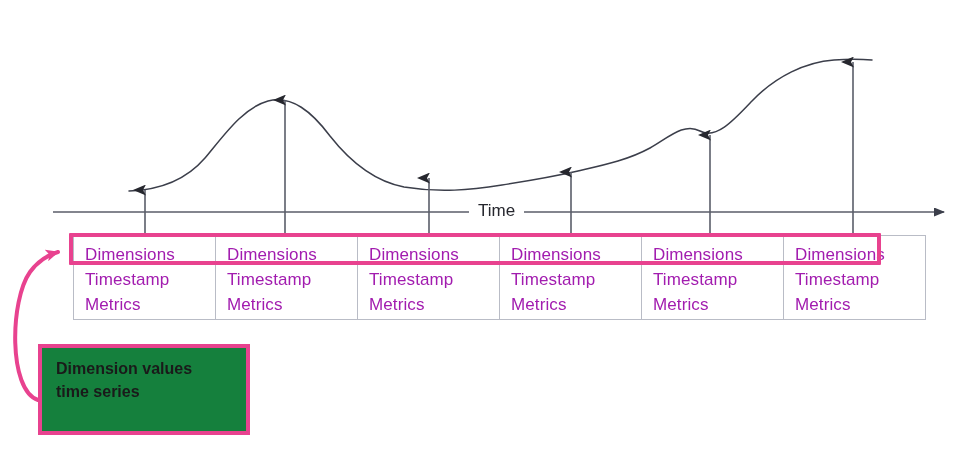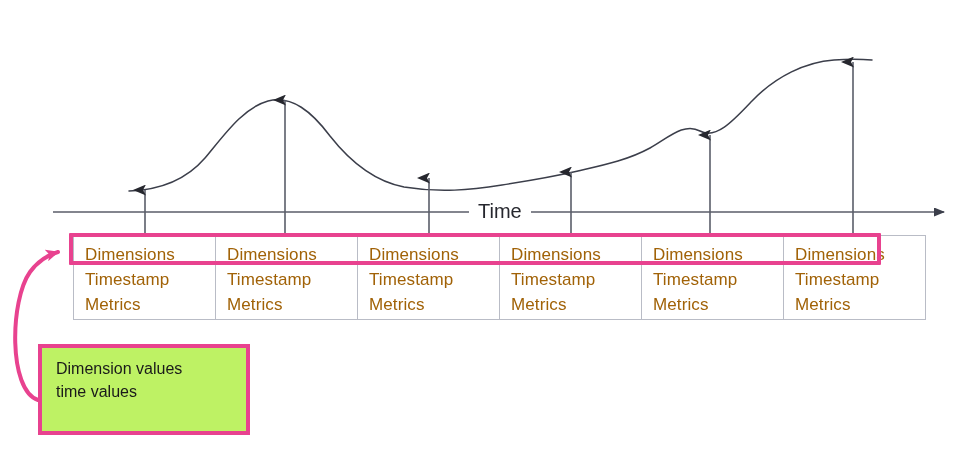--- a/index.html
+++ b/index.html
@@ -32,21 +32,21 @@
   .record-box {
     position: absolute;
     box-sizing: border-box;
     border: 1px solid #b9bcc6;
     background: #ffffff;
     padding: 6px 0 0 11px;
   }
   .record-line {
     font-size: 17px;
     line-height: 25px;
-    color: #a16207;
+    color: #a21caf;
     white-space: nowrap;
     letter-spacing: 0.1px;
   }
 
   
   #highlight-band {
     position: absolute;
     left: 69px;
     top: 233px;
     width: 812px;
@@ -59,36 +59,37 @@
 
   
   #callout-box {
     position: absolute;
     left: 38px;
     top: 344px;
     width: 212px;
     height: 91px;
     box-sizing: border-box;
     border: 4px solid #e8428f;
-    background: #bef264;
+    background: #15803d;
     padding: 9px 0 0 14px;
+    font-weight: bold;
   }
   .callout-line {
     font-size: 16px;
     line-height: 23px;
     color: #1a1a1a;
     white-space: nowrap;
   }
 
   
   #axis-label {
     position: absolute;
     left: 469px;
     top: 200px;
-    font-size: 20px;
+    font-size: 17px;
     line-height: 22px;
     color: #26272e;
     background: #ffffff;
     padding: 0 9px;
     white-space: nowrap;
   }
 </style>
 </head>
 <body>
 
@@ -167,16 +168,16 @@
     <div class="record-line">Timestamp</div>
     <div class="record-line">Metrics</div>
   </div>
 
   <div id="highlight-band"></div>
 
   <div id="axis-label">Time</div>
 
   <div id="callout-box">
     <div class="callout-line">Dimension values</div>
-    <div class="callout-line">time values</div>
+    <div class="callout-line">time series</div>
   </div>
 
 </div>
 
 </body></html>

